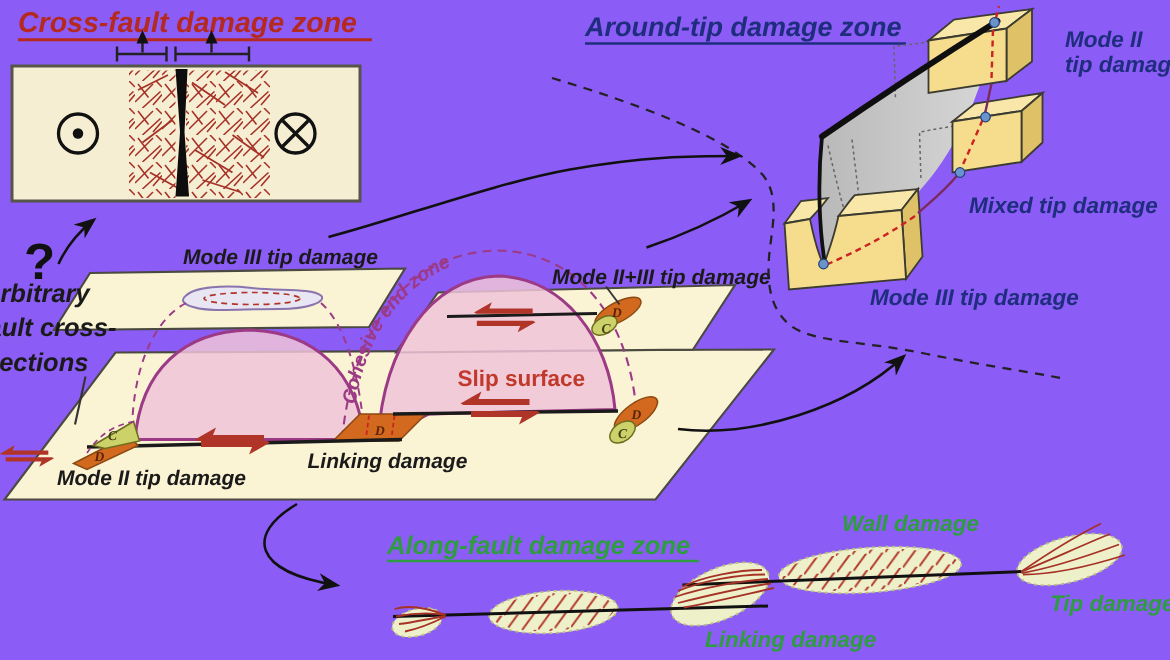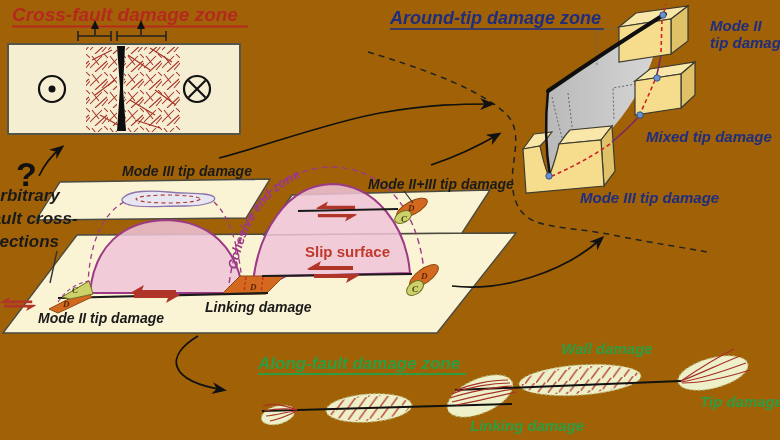--- a/index.html
+++ b/index.html
@@ -1,16 +1,16 @@
 <!DOCTYPE html>
 <html><head>
 <meta charset="utf-8">
 <style>
   html,body{margin:0;padding:0;background:#fff;}
-  #fig{position:relative;width:780px;height:440px;overflow:hidden;background:#a16207;}
+  #fig{position:relative;width:780px;height:440px;overflow:hidden;background:#8b5cf6;}
   svg{display:block;}
   text{font-family:"Liberation Sans",sans-serif;}
   .ttl{font-weight:bold;font-style:italic;}
   .lbl{font-weight:bold;font-style:italic;fill:#1a1a1a;}
   .navy{fill:#1e2d7d;font-weight:bold;font-style:italic;}
   .green{fill:#2e9c40;font-weight:bold;font-style:italic;}
   .tiny{font-family:"Liberation Serif",serif;font-style:italic;font-weight:bold;}
 </style>
 </head>
 <body>

